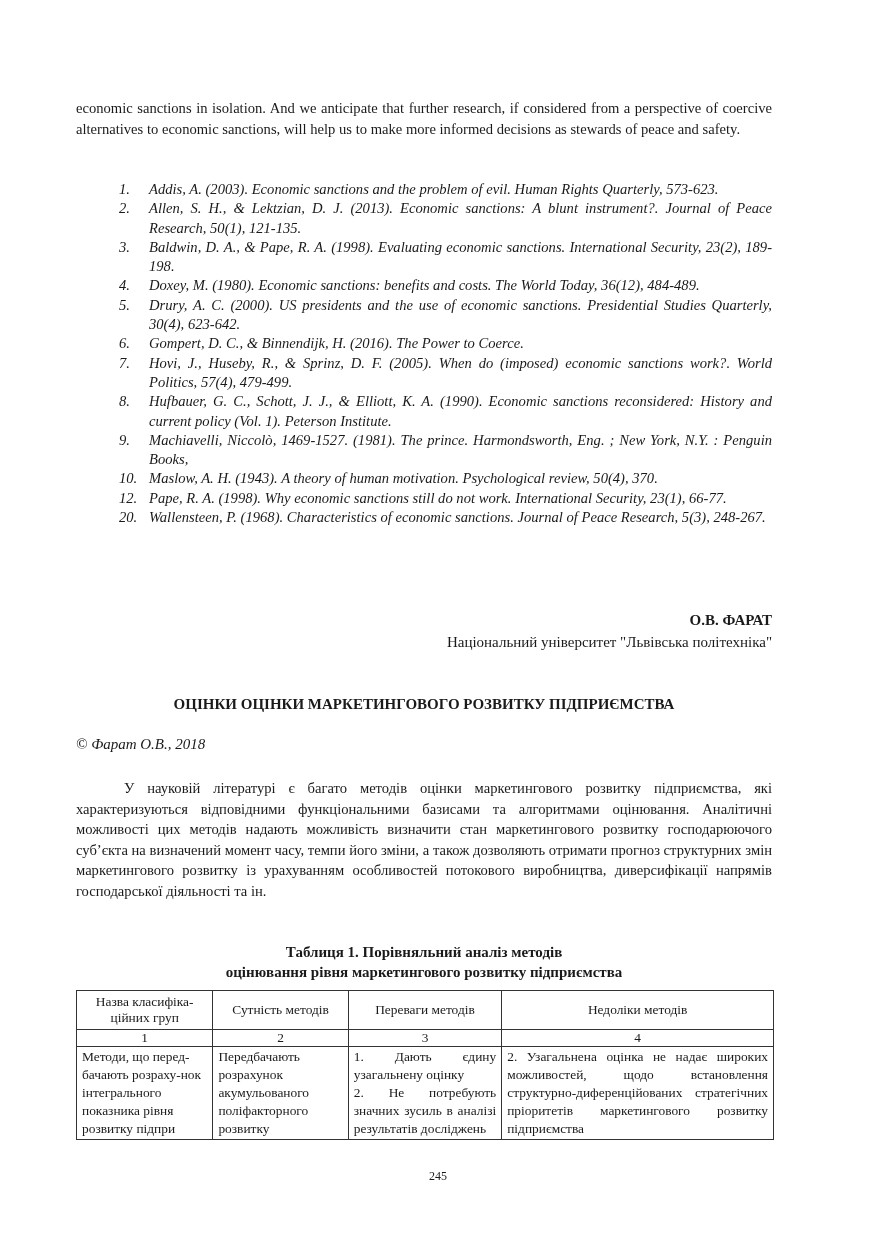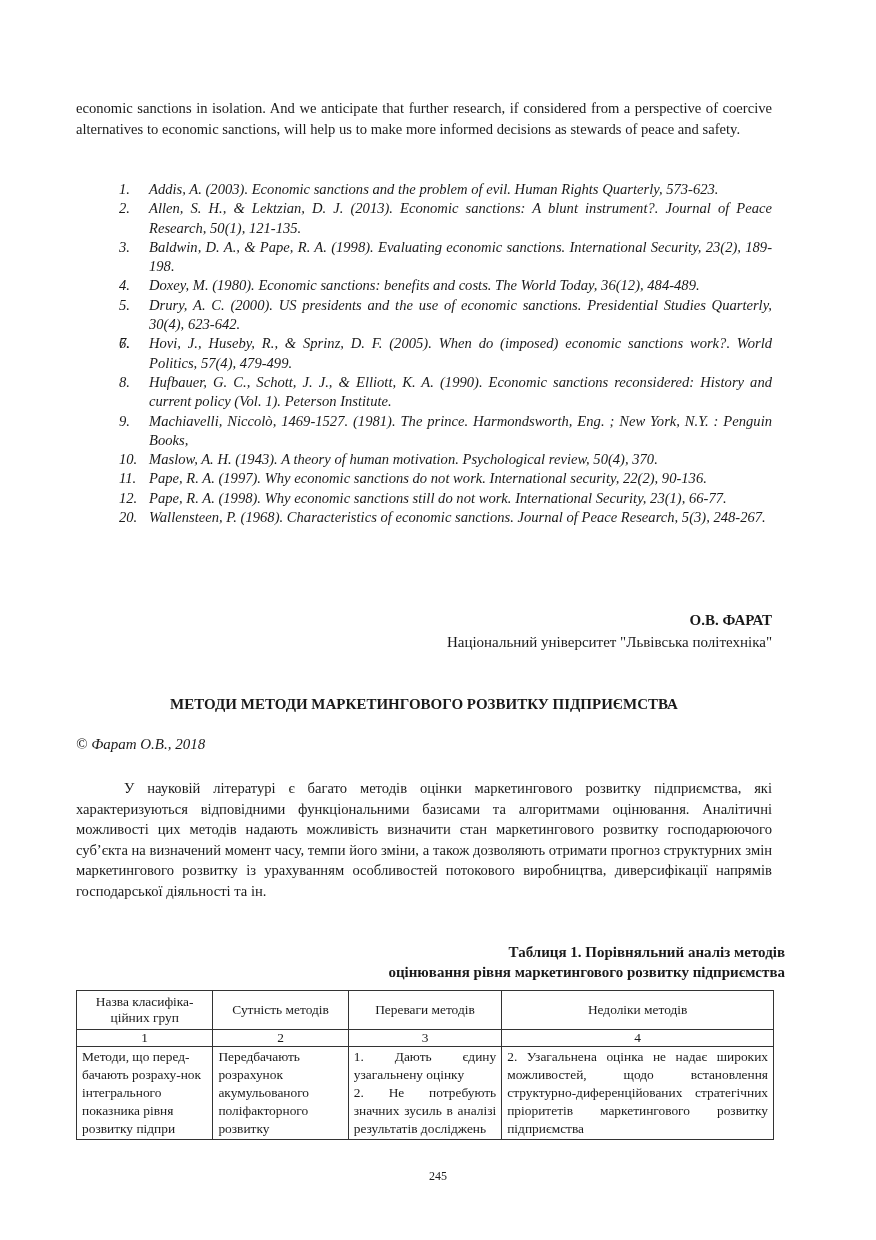--- a/index.html
+++ b/index.html
@@ -30,22 +30,22 @@
   }
   .title {
     position: absolute; left: 76px; width: 696px; top: 680px;
     text-align: center; font-weight: bold; font-size: 15px;
   }
   .copyright { position: absolute; left: 76px; top: 720px; font-style: italic; font-size: 15px; }
   .body1 { top: 762px; }
   .indent { text-indent: 48px; }
   .body1 p { margin: 0; }
   .tcaption {
-    position: absolute; left: 89px; width: 696px; top: 926px;
-    text-align: right; font-weight: bold; font-size: 15px; line-height: 20px;
+    position: absolute; left: 76px; width: 696px; top: 926px;
+    text-align: center; font-weight: bold; font-size: 15px; line-height: 20px;
   }
   table.methods {
     position: absolute; left: 76px; top: 974px; width: 698px;
     border-collapse: collapse; font-size: 13.4px; line-height: 18px; padding-left: 12px;
   }
   table.methods td, table.methods th {
     border: 1px solid #333; padding: 1px 5px; vertical-align: top; font-weight: normal;
   }
   table.methods th { text-align: center; vertical-align: middle; height: 36px; line-height: 16px; }
   table.methods tr.nums td { text-align: center; padding: 0 5px; height: 16px; line-height: 16px; }
@@ -62,34 +62,33 @@
 <div class="page">
 
   <p class="para intro">economic sanctions in isolation.  And we anticipate that further research, if considered from a perspective of coercive alternatives to economic sanctions, will help us to make more informed decisions as stewards of peace and safety.</p>
 
   <ol class="refs">
     <li><span class="num">1.</span><span>Addis, A. (2003). Economic sanctions and the problem of evil. Human Rights Quarterly, 573-623.</span></li>
     <li><span class="num">2.</span><span>Allen, S. H., &amp; Lektzian, D. J. (2013). Economic sanctions: A blunt instrument?. Journal of Peace Research, 50(1), 121-135.</span></li>
     <li><span class="num">3.</span><span>Baldwin, D. A., &amp; Pape, R. A. (1998). Evaluating economic sanctions. International Security, 23(2), 189-198.</span></li>
     <li><span class="num">4.</span><span>Doxey, M. (1980). Economic sanctions: benefits and costs. The World Today, 36(12), 484-489.</span></li>
     <li><span class="num">5.</span><span>Drury, A. C. (2000). US presidents and the use of economic sanctions. Presidential Studies Quarterly, 30(4), 623-642.</span></li>
-    <li><span class="num">6.</span></li>
+    <li><span class="num">6.</span><span>Gompert, D. C., &amp; Binnendijk, H. (2016). The Power to Coerce.</span></li>
     <li><span class="num">7.</span><span>Hovi, J., Huseby, R., &amp; Sprinz, D. F. (2005). When do (imposed) economic sanctions work?. World Politics, 57(4), 479-499.</span></li>
     <li><span class="num">8.</span><span>Hufbauer, G. C., Schott, J. J., &amp; Elliott, K. A. (1990). Economic sanctions reconsidered: History and current policy (Vol. 1). Peterson Institute.</span></li>
     <li><span class="num">9.</span><span>Machiavelli, Niccolò, 1469-1527. (1981). The prince. Harmondsworth, Eng. ; New York, N.Y. : Penguin Books,</span></li>
     <li><span class="num">10.</span><span>Maslow, A. H. (1943). A theory of human motivation. Psychological review, 50(4), 370.</span></li>
-    <li><span class="num">11.</span><span>Pape, R. A. (1997). Why economic sanctions do not work. International security, 22(2), 90-136.</span></li>
     <li><span class="num">12.</span><span>Pape, R. A. (1998). Why economic sanctions still do not work. International Security, 23(1), 66-77.</span></li>
     <li><span class="num">20.</span><span>Wallensteen, P. (1968). Characteristics of economic sanctions. Journal of Peace Research, 5(3), 248-267.</span></li>
   </ol>
 
   <div class="author">О.В. ФАРАТ</div>
   <div class="affil">Національний університет "Львівська політехніка"</div>
 
-  <div class="title">МЕТОДИ МЕТОДИ МАРКЕТИНГОВОГО РОЗВИТКУ ПІДПРИЄМСТВА</div>
+  <div class="title">ОЦІНКИ ОЦІНКИ МАРКЕТИНГОВОГО РОЗВИТКУ ПІДПРИЄМСТВА</div>
   <div class="copyright">© Фарат О.В., 2018</div>
 
   <div class="para body1">
     <p class="indent">У науковій літературі є багато методів оцінки маркетингового розвитку підприємства, які характеризуються відповідними функціональними базисами та алгоритмами оцінювання. Аналітичні можливості цих методів надають можливість визначити стан маркетингового розвитку господарюючого суб’єкта на визначений момент часу, темпи його зміни, а також дозволяють отримати прогноз структурних змін маркетингового розвитку із урахуванням особливостей потокового виробництва, диверсифікації напрямів господарської діяльності та ін.</p>
   </div>
 
   <div class="tcaption">
     <div>Таблиця 1. Порівняльний аналіз методів</div>
     <div>оцінювання рівня маркетингового розвитку підприємства</div>
   </div>

